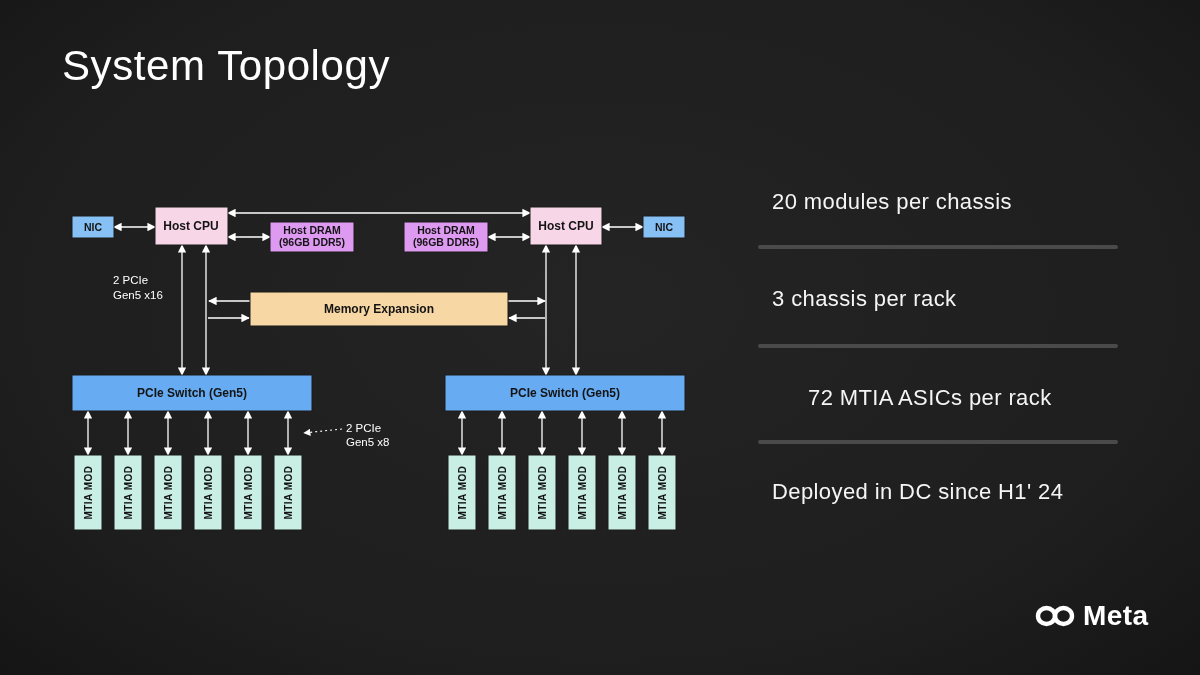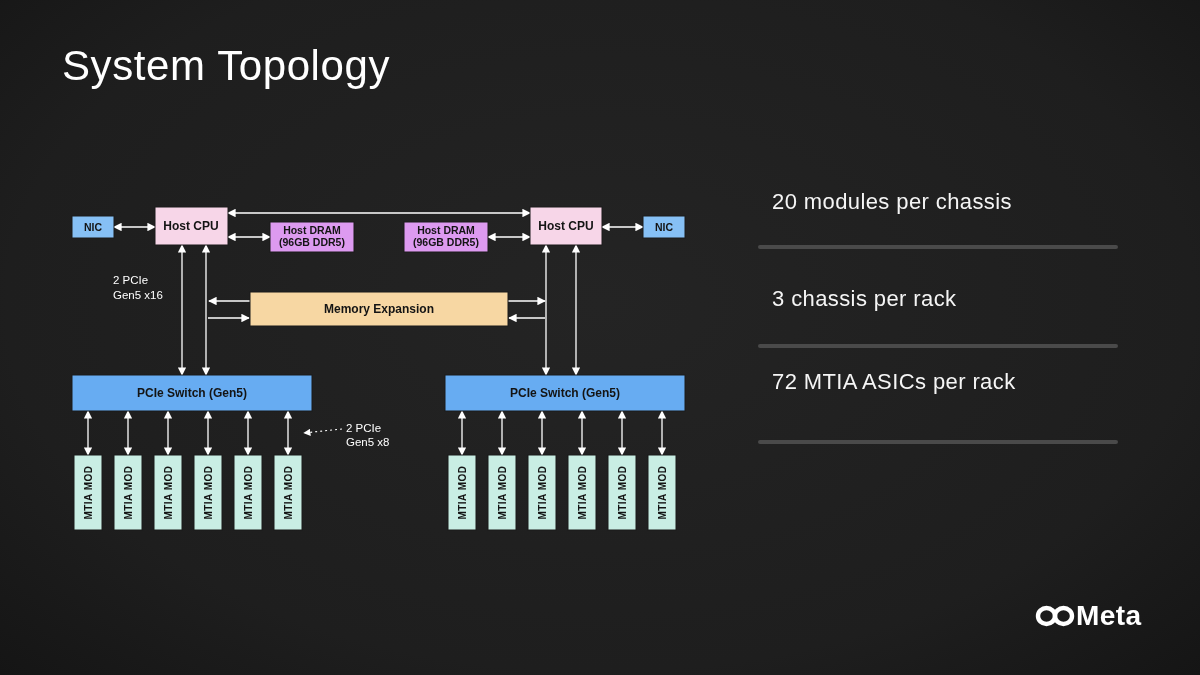--- a/index.html
+++ b/index.html
@@ -30,21 +30,21 @@
     position:absolute; left:14px; font-size:22px; font-weight:400;
     color:#f5f5f5; letter-spacing:0.4px; white-space:nowrap;
   }
   .divider {
     position:absolute; left:0; width:360px; height:4px;
     border-radius:2px; background:#4a4a4a;
   }
 
   .meta-logo {
     position:absolute; left:1034px; top:600px;
-    display:flex; align-items:center; 
+    display:flex; align-items:center; gap:7px;
   }
   .meta-word { font-size:28px; font-weight:700; letter-spacing:0.4px; color:#ffffff; }
 </style>
 </head>
 <body>
 
 <div class="slide">
 
   <h1 class="title">System Topology</h1>
 
@@ -188,22 +188,23 @@
       <text class="white" x="346" y="432" font-size="11.5">2 PCIe</text>
       <text class="white" x="346" y="446" font-size="11.5">Gen5 x8</text>
     </g>
   </svg>
 
   <div class="stats">
     <div class="stat-text" style="top:189px;">20 modules per chassis</div>
     <div class="divider" style="top:245px;"></div>
     <div class="stat-text" style="top:286px;text-align:center;">3 chassis per rack</div>
     <div class="divider" style="top:344px;"></div>
-    <div class="stat-text" style="top:369px;">72 MTIA ASICs per rack</div>
+    <div class="stat-text" style="top:385px;margin-left:36px;">72 MTIA ASICs per rack</div>
     <div class="divider" style="top:440px;"></div>
+    <div class="stat-text" style="top:479px;">Deployed in DC since H1' 24</div>
   </div>
 
   <div class="meta-logo">
     <svg width="42" height="26" viewBox="0 0 42 26">
       <ellipse cx="12.5" cy="13" rx="8.5" ry="8" fill="none" stroke="#ffffff" stroke-width="4.4"></ellipse>
       <ellipse cx="29.5" cy="13" rx="8.5" ry="8" fill="none" stroke="#ffffff" stroke-width="4.4"></ellipse>
     </svg>
     <span class="meta-word">Meta</span>
   </div>
 

